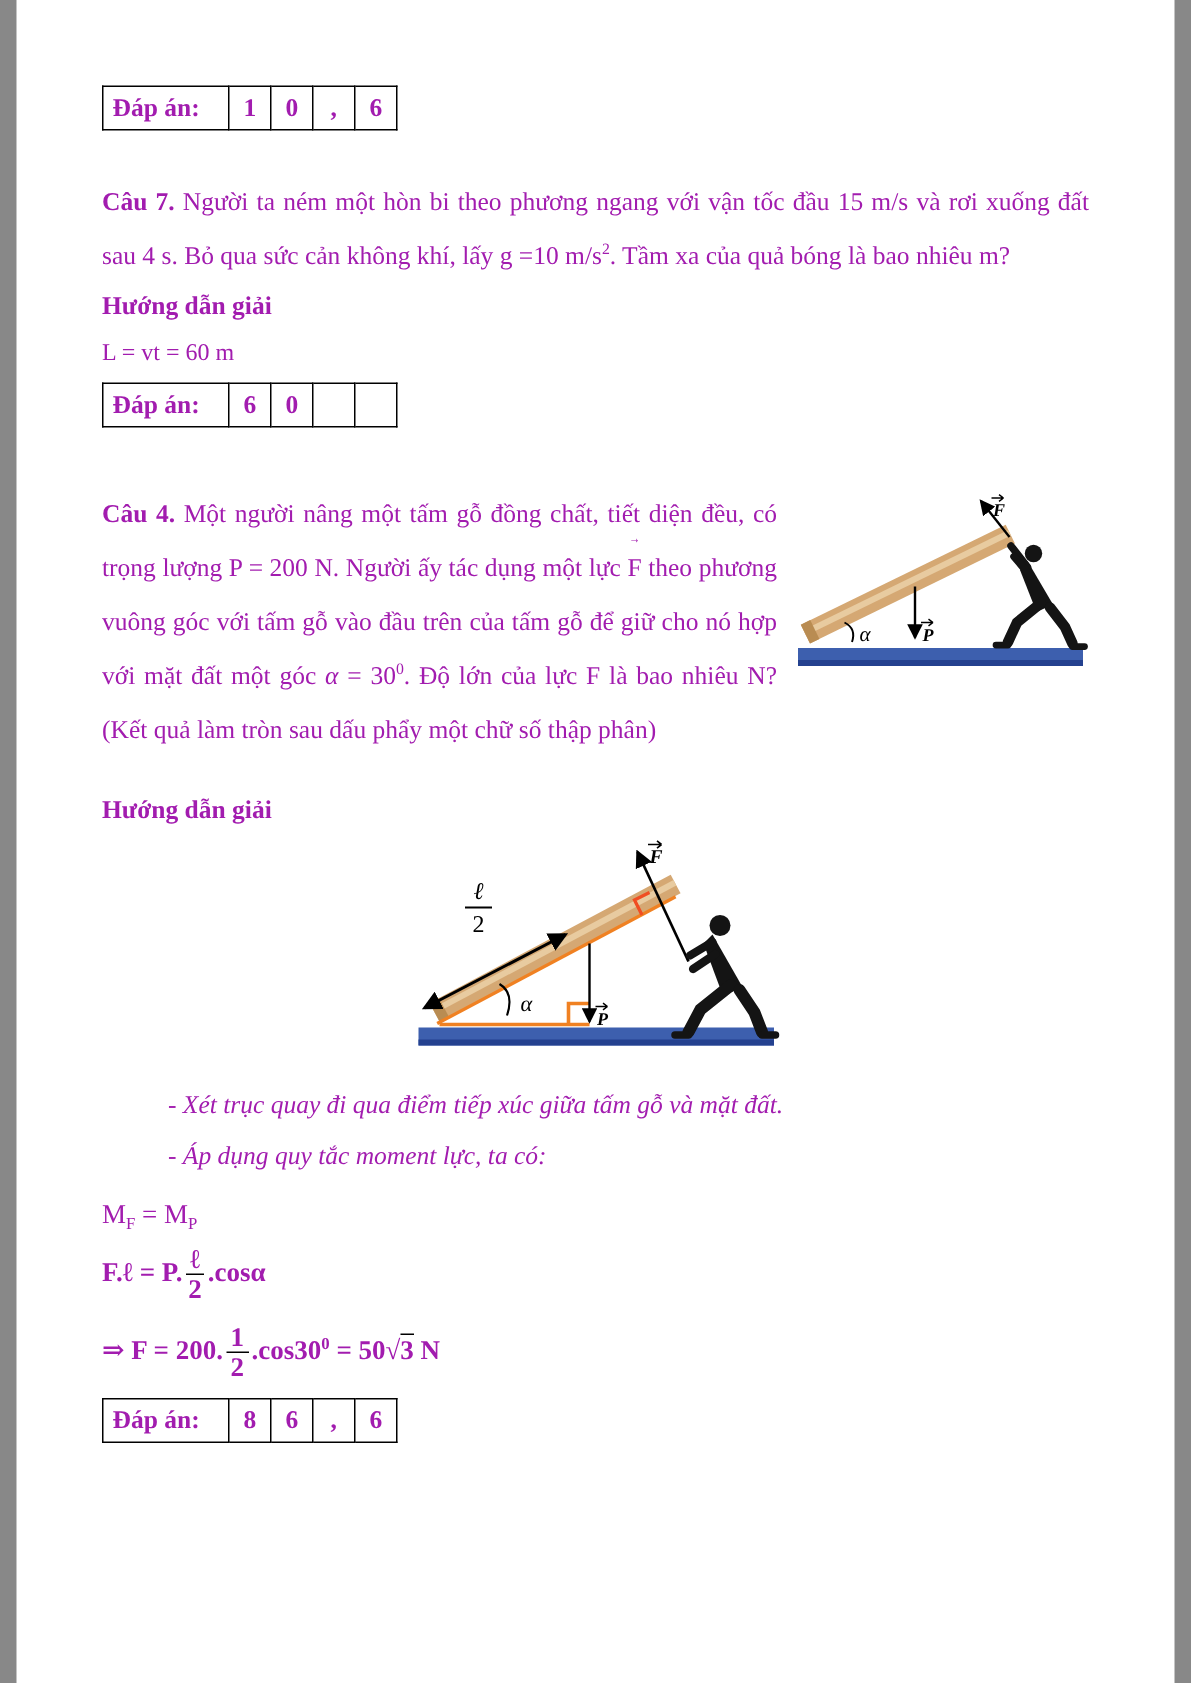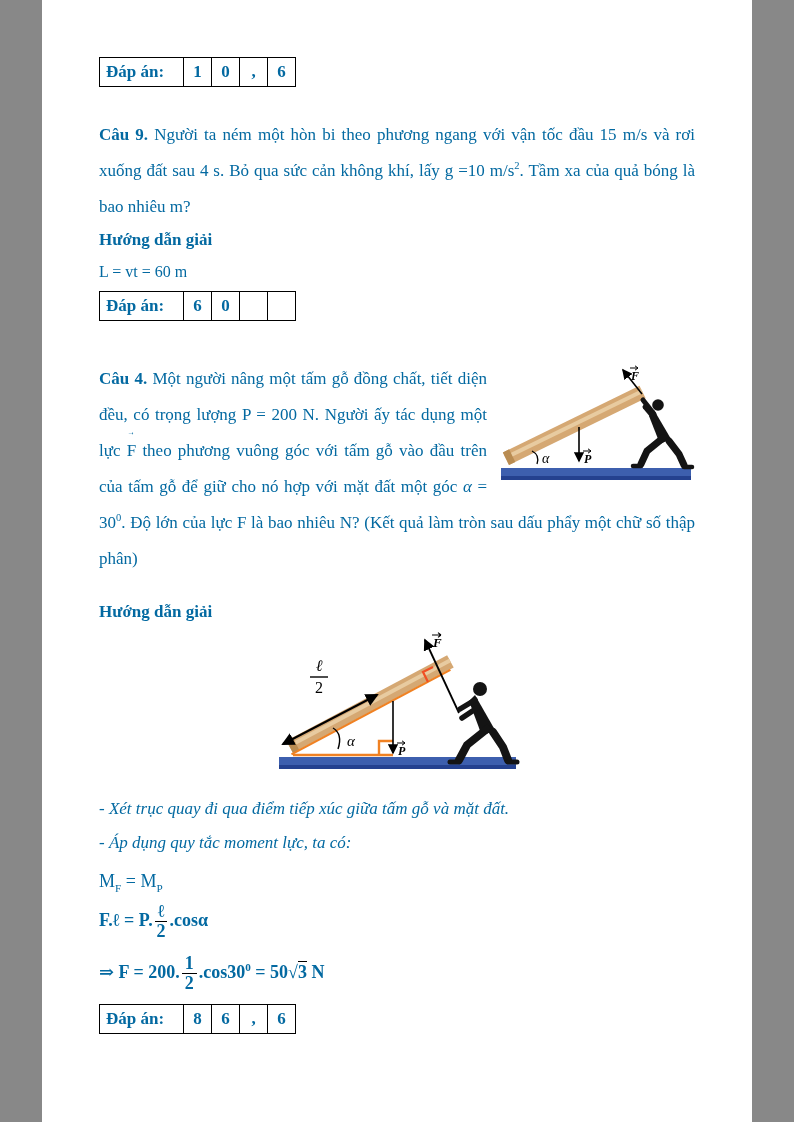--- a/index.html
+++ b/index.html
@@ -1,40 +1,40 @@
 <!DOCTYPE html>
 <html><head>
 <meta charset="utf-8">
 <style>
   * { box-sizing: border-box; }
   html,body { margin:0; padding:0; background:#888; }
   .page {
-    width:710px; height:1122px; margin:0 auto; background:#ffffff;
+    width:772px; height:1122px; margin:0 auto; background:#ffffff;
     padding:57px 57px 0 57px; position:relative; overflow:hidden;
     font-family:"Liberation Serif","DejaVu Serif",serif;
-    font-size:17px; color:#0369a1;
+    font-size:17px; color:#a21caf;
   }
   
   table.anstable { border-collapse:collapse; font-weight:bold; }
   table.anstable td { border:1.6px solid #000; height:29px; vertical-align:middle; font-size:17px; }
   table.anstable td.lbl { width:84px; padding:0 6px; text-align:left; }
   table.anstable td.c { width:28px; text-align:center; }
   
   p.qpara { margin:0; text-align:justify; line-height:36px; }
   #q3-para { margin-top:30px; }
   #q4-block { margin-top:40px; }
   .qlabel { font-weight:bold; }
   .hdg { margin:0; text-align:left; font-weight:bold; line-height:30px; }
   #q3-heading { margin-top:0; }
   #q3-formula { margin:4px 0 0 0; font-size:16px; line-height:26px; }
   #t2-wrap { margin-top:6px; }
   #q4-heading { margin-top:20px; }
   #fig2-wrap { margin-top:4px; text-align:center; }
   .note { margin:0; font-style:italic; line-height:34px; }
-  #notes-wrap { margin-top:14px; }
+  #notes-wrap { margin-top:14px;margin-left:44px; }
   .eq { margin:0; font-size:18px; }
   #eq1 { margin-top:8px; line-height:26px; }
   #eq2 { margin-top:2px; line-height:48px;font-weight:bold; }
   #eq3 { margin-top:4px; line-height:48px;font-weight:bold; }
   #t3-wrap { margin-top:8px; }
   #section-b { margin:40px 0 0 0; font-weight:bold; font-size:18px; line-height:26px; }
   
   sup { font-size:0.62em; vertical-align:super; line-height:0; }
   sub { font-size:0.62em; vertical-align:sub; line-height:0; }
   .vec { position:relative; display:inline-block; }
@@ -61,21 +61,21 @@
         <td class="lbl">Đáp án:</td>
         <td class="c">1</td>
         <td class="c">0</td>
         <td class="c">,</td>
         <td class="c">6</td>
       </tr>
     </tbody>
       </table>
   </div>
 
-  <p class="qpara" id="q3-para"><span class="qlabel">Câu 9.</span><span> Người ta ném một hòn bi theo phương ngang với vận tốc đầu 15 m/s và rơi xuống đất sau 4 s. Bỏ qua sức cản không khí, lấy g =10 m/s<sup>2</sup>. Tầm xa của quả bóng là bao nhiêu m?</span></p>
+  <p class="qpara" id="q3-para"><span class="qlabel">Câu 7.</span><span> Người ta ném một hòn bi theo phương ngang với vận tốc đầu 15 m/s và rơi xuống đất sau 4 s. Bỏ qua sức cản không khí, lấy g =10 m/s<sup>2</sup>. Tầm xa của quả bóng là bao nhiêu m?</span></p>
 
   <p class="hdg" id="q3-heading">Hướng dẫn giải</p>
 
   <p id="q3-formula">L = vt = 60 m</p>
 
   <div id="t2-wrap">
     <table class="anstable">
       <tbody>
           <tr>
         <td class="lbl">Đáp án:</td>

